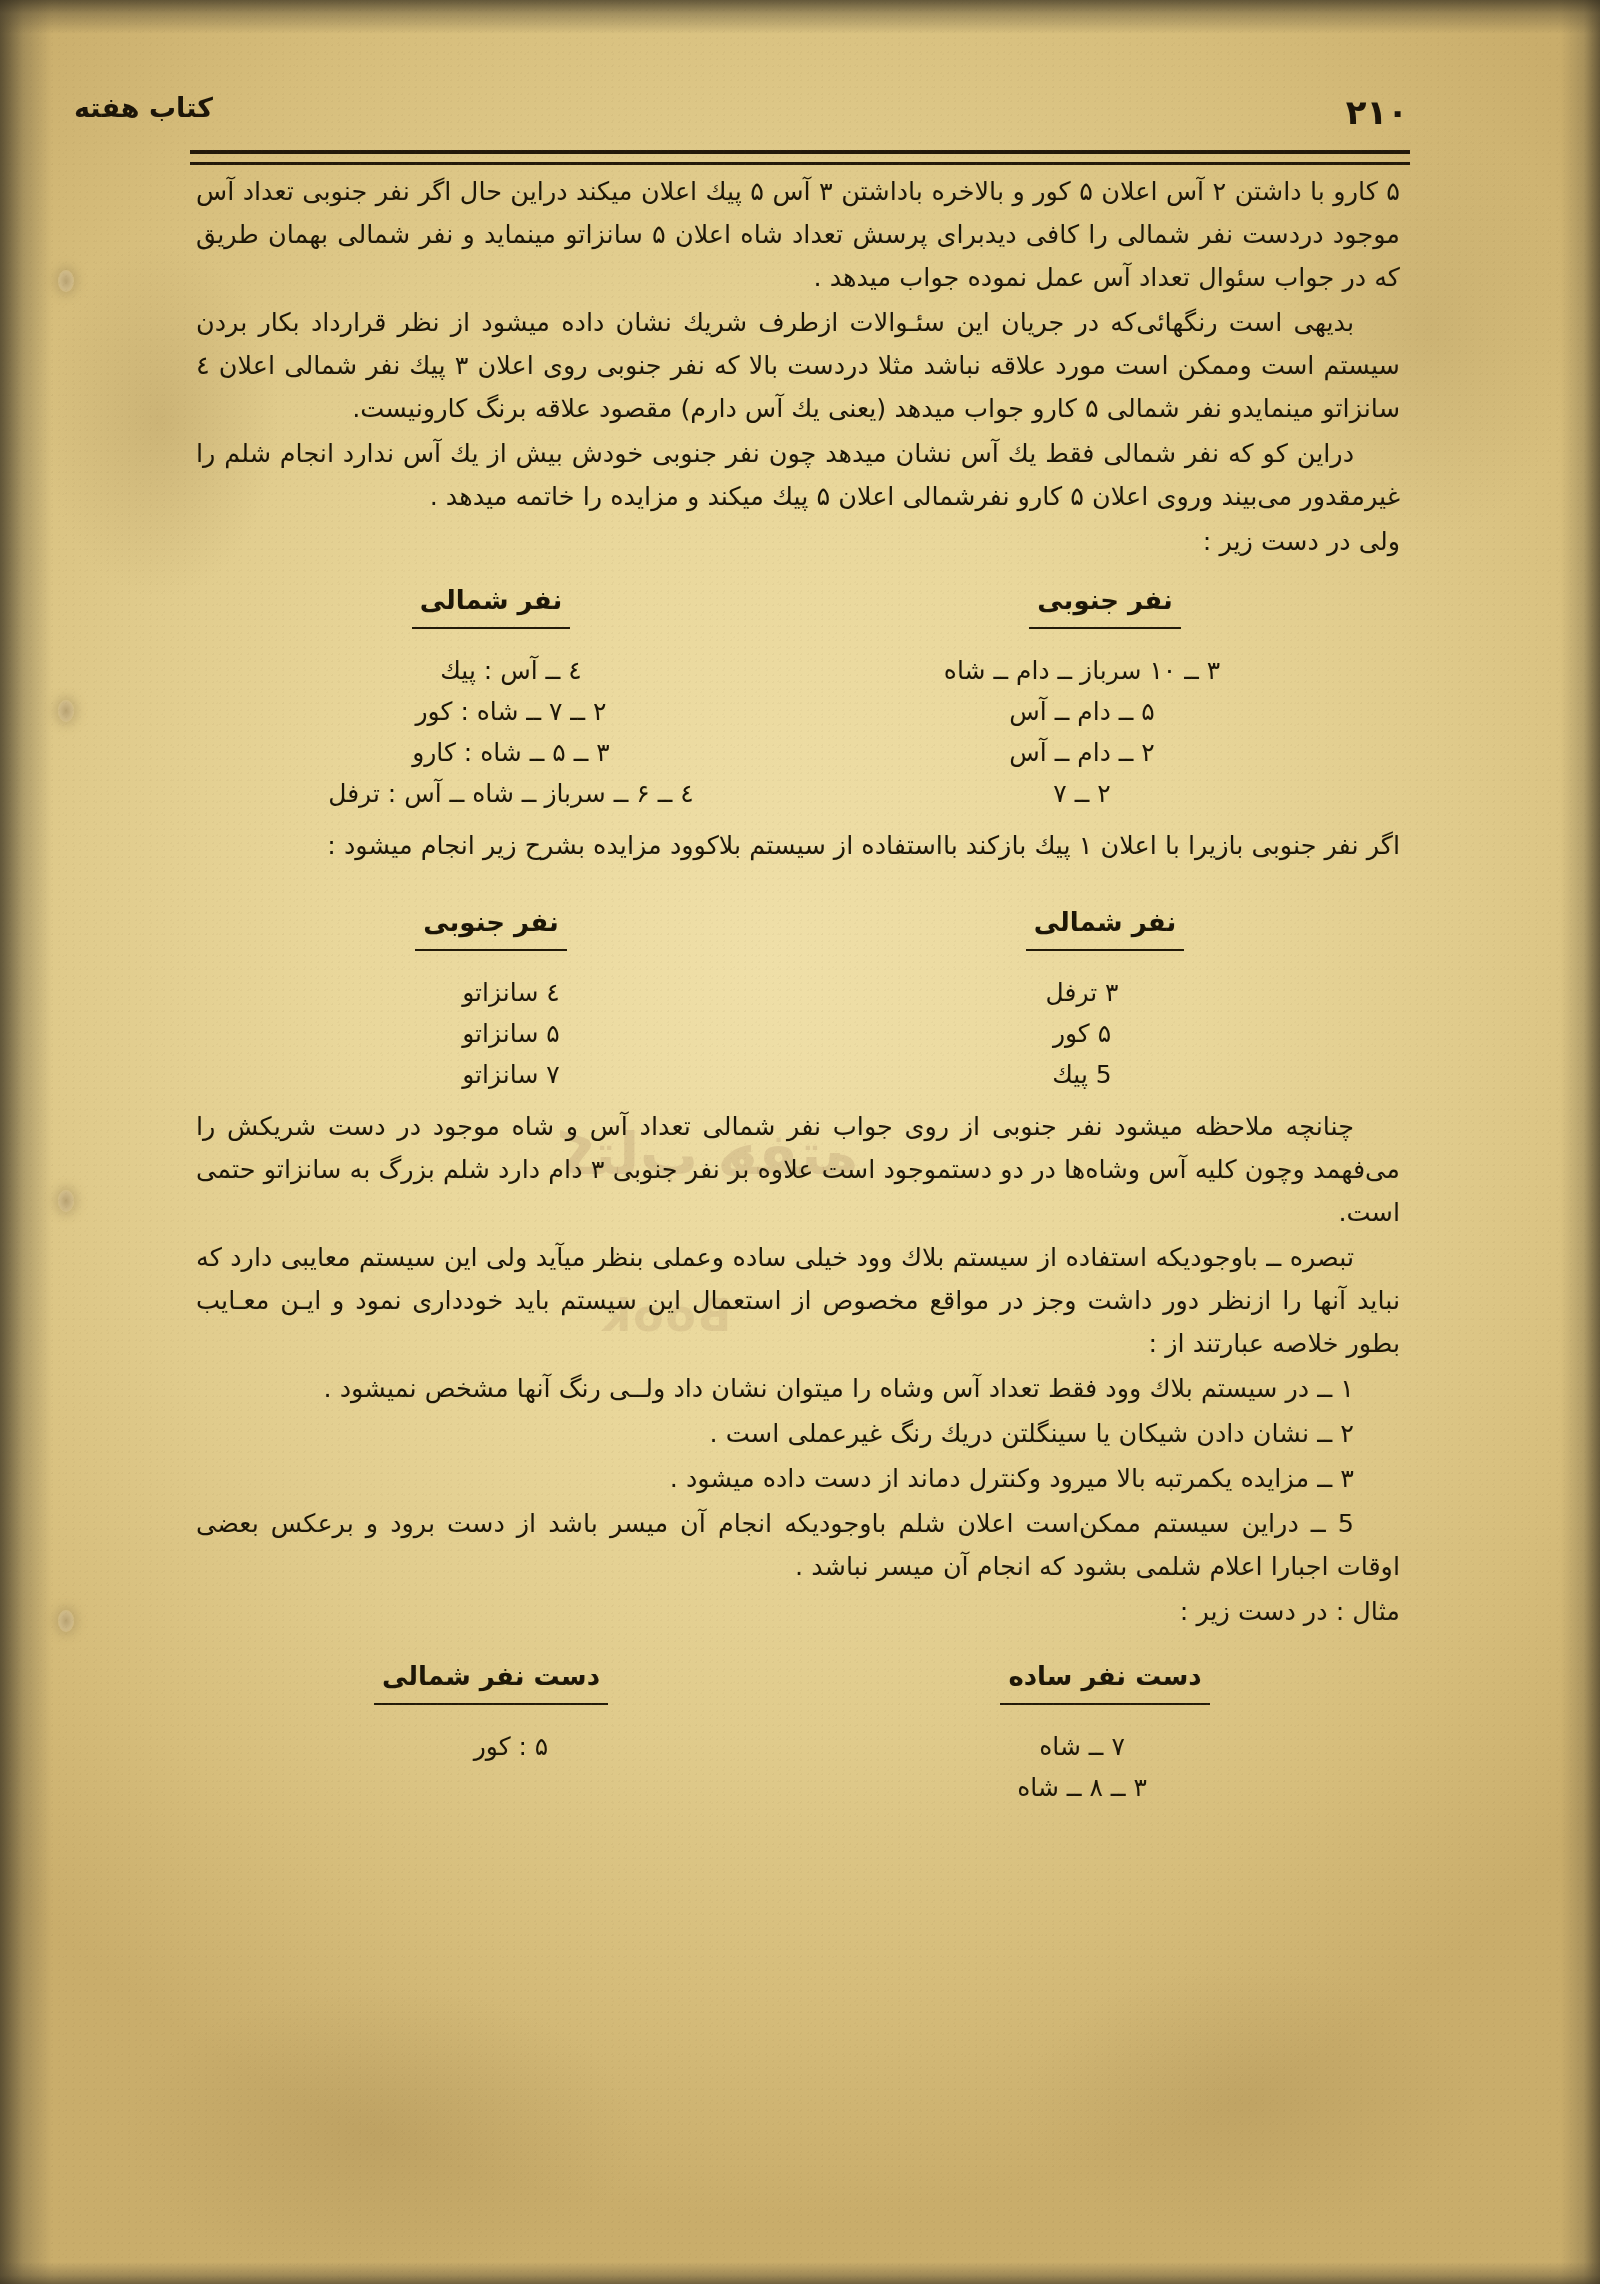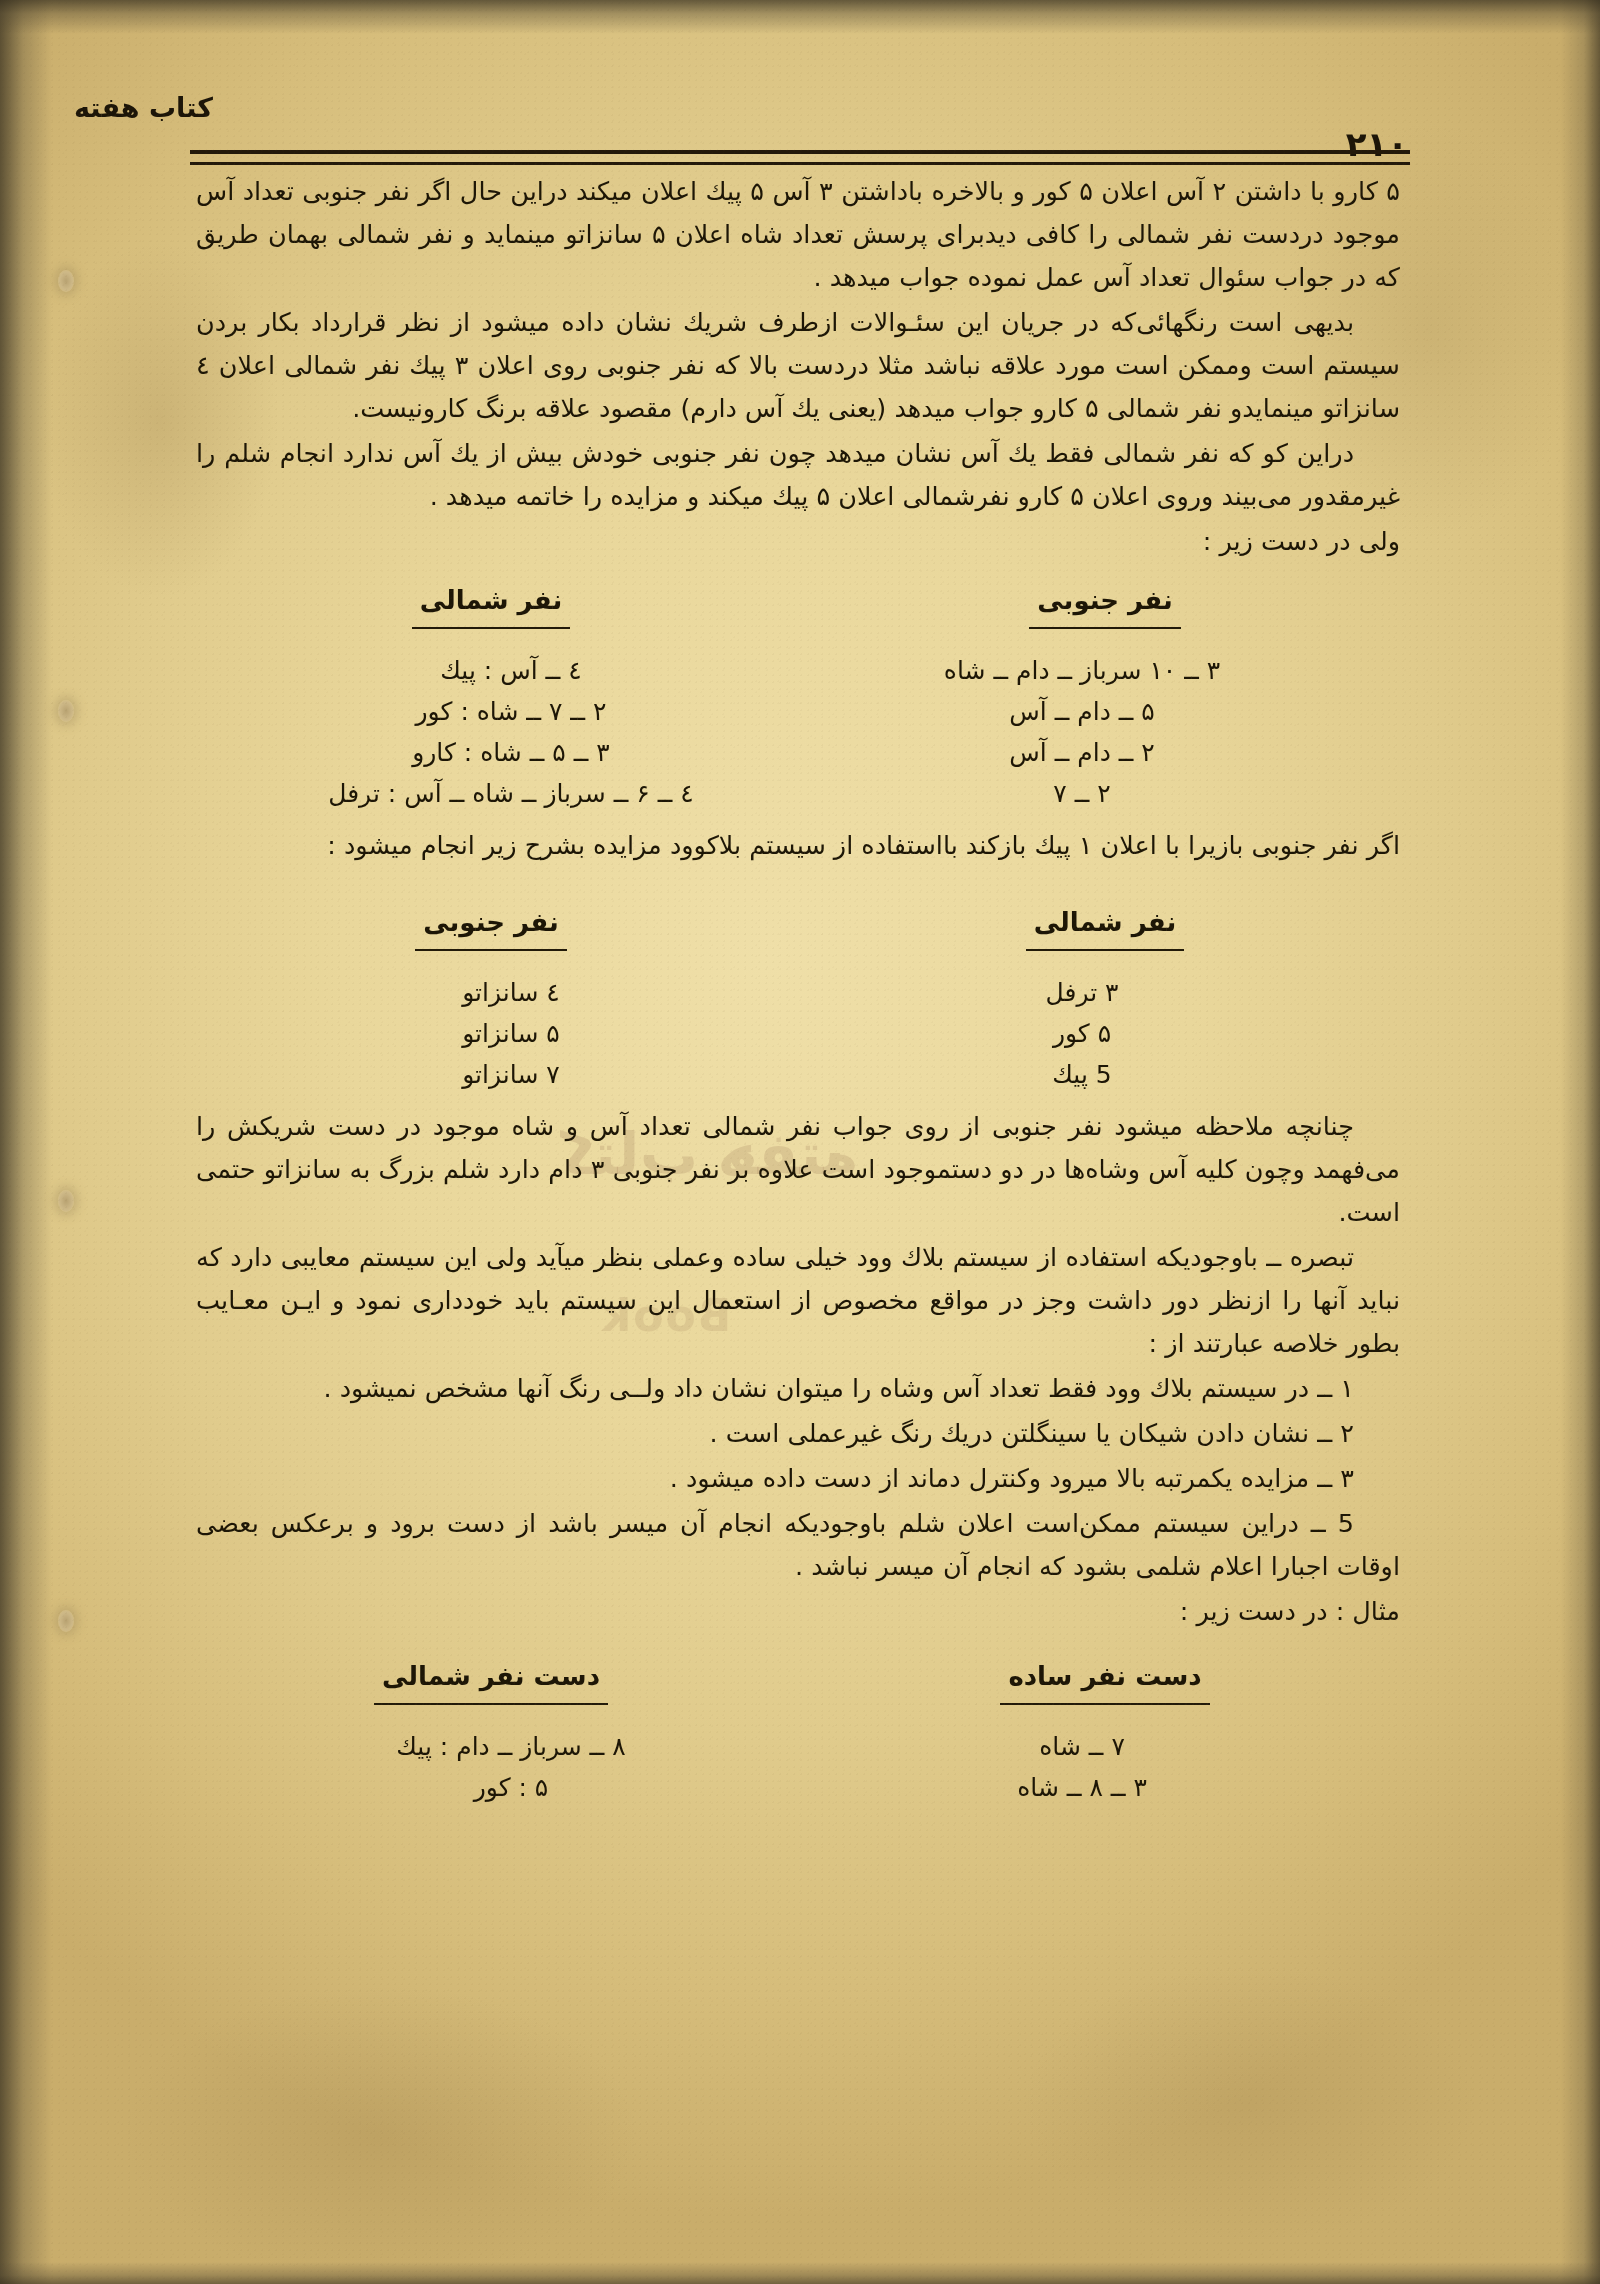--- a/index.html
+++ b/index.html
@@ -72,21 +72,20 @@
     display: flex;
     align-items: flex-start;
     justify-content: space-between;
     color: #1c1508;
   }
   .folio {
     font-size: 34px;
     font-weight: bold;
     font-family: "DejaVu Sans", sans-serif;
     letter-spacing: 1px;
-    margin-top: 32px;
   }
   .book-title {
     font-size: 27px;
     font-weight: bold;
     margin-right: 0;
     transform: translateX(-118px);
   }
   .rule-double {
     position: absolute;
     right: 190px;
@@ -238,21 +237,20 @@
       <p class="para center">مثال : در دست زیر :</p>
 
       <div class="table-block" style="margin-top:22px;">
         <div class="tbl-col col-right">
           <div class="tbl-head"><span>دست نفر ساده</span></div>
           <div class="tbl-row">۷ ــ شاه</div>
           <div class="tbl-row">۳ ــ ۸ ــ شاه</div>
         </div>
         <div class="tbl-col col-left">
           <div class="tbl-head"><span>دست نفر شمالی</span></div>
-          <div class="tbl-row">۸ ــ سرباز ــ دام : پیك</div>
           <div class="tbl-row">۵ : كور</div>
         </div>
       </div>
 
     </div>
   </div>
 
   <div class="grain"></div>
   <div class="scan-edge edge-left"></div>
   <div class="scan-edge edge-right"></div>

